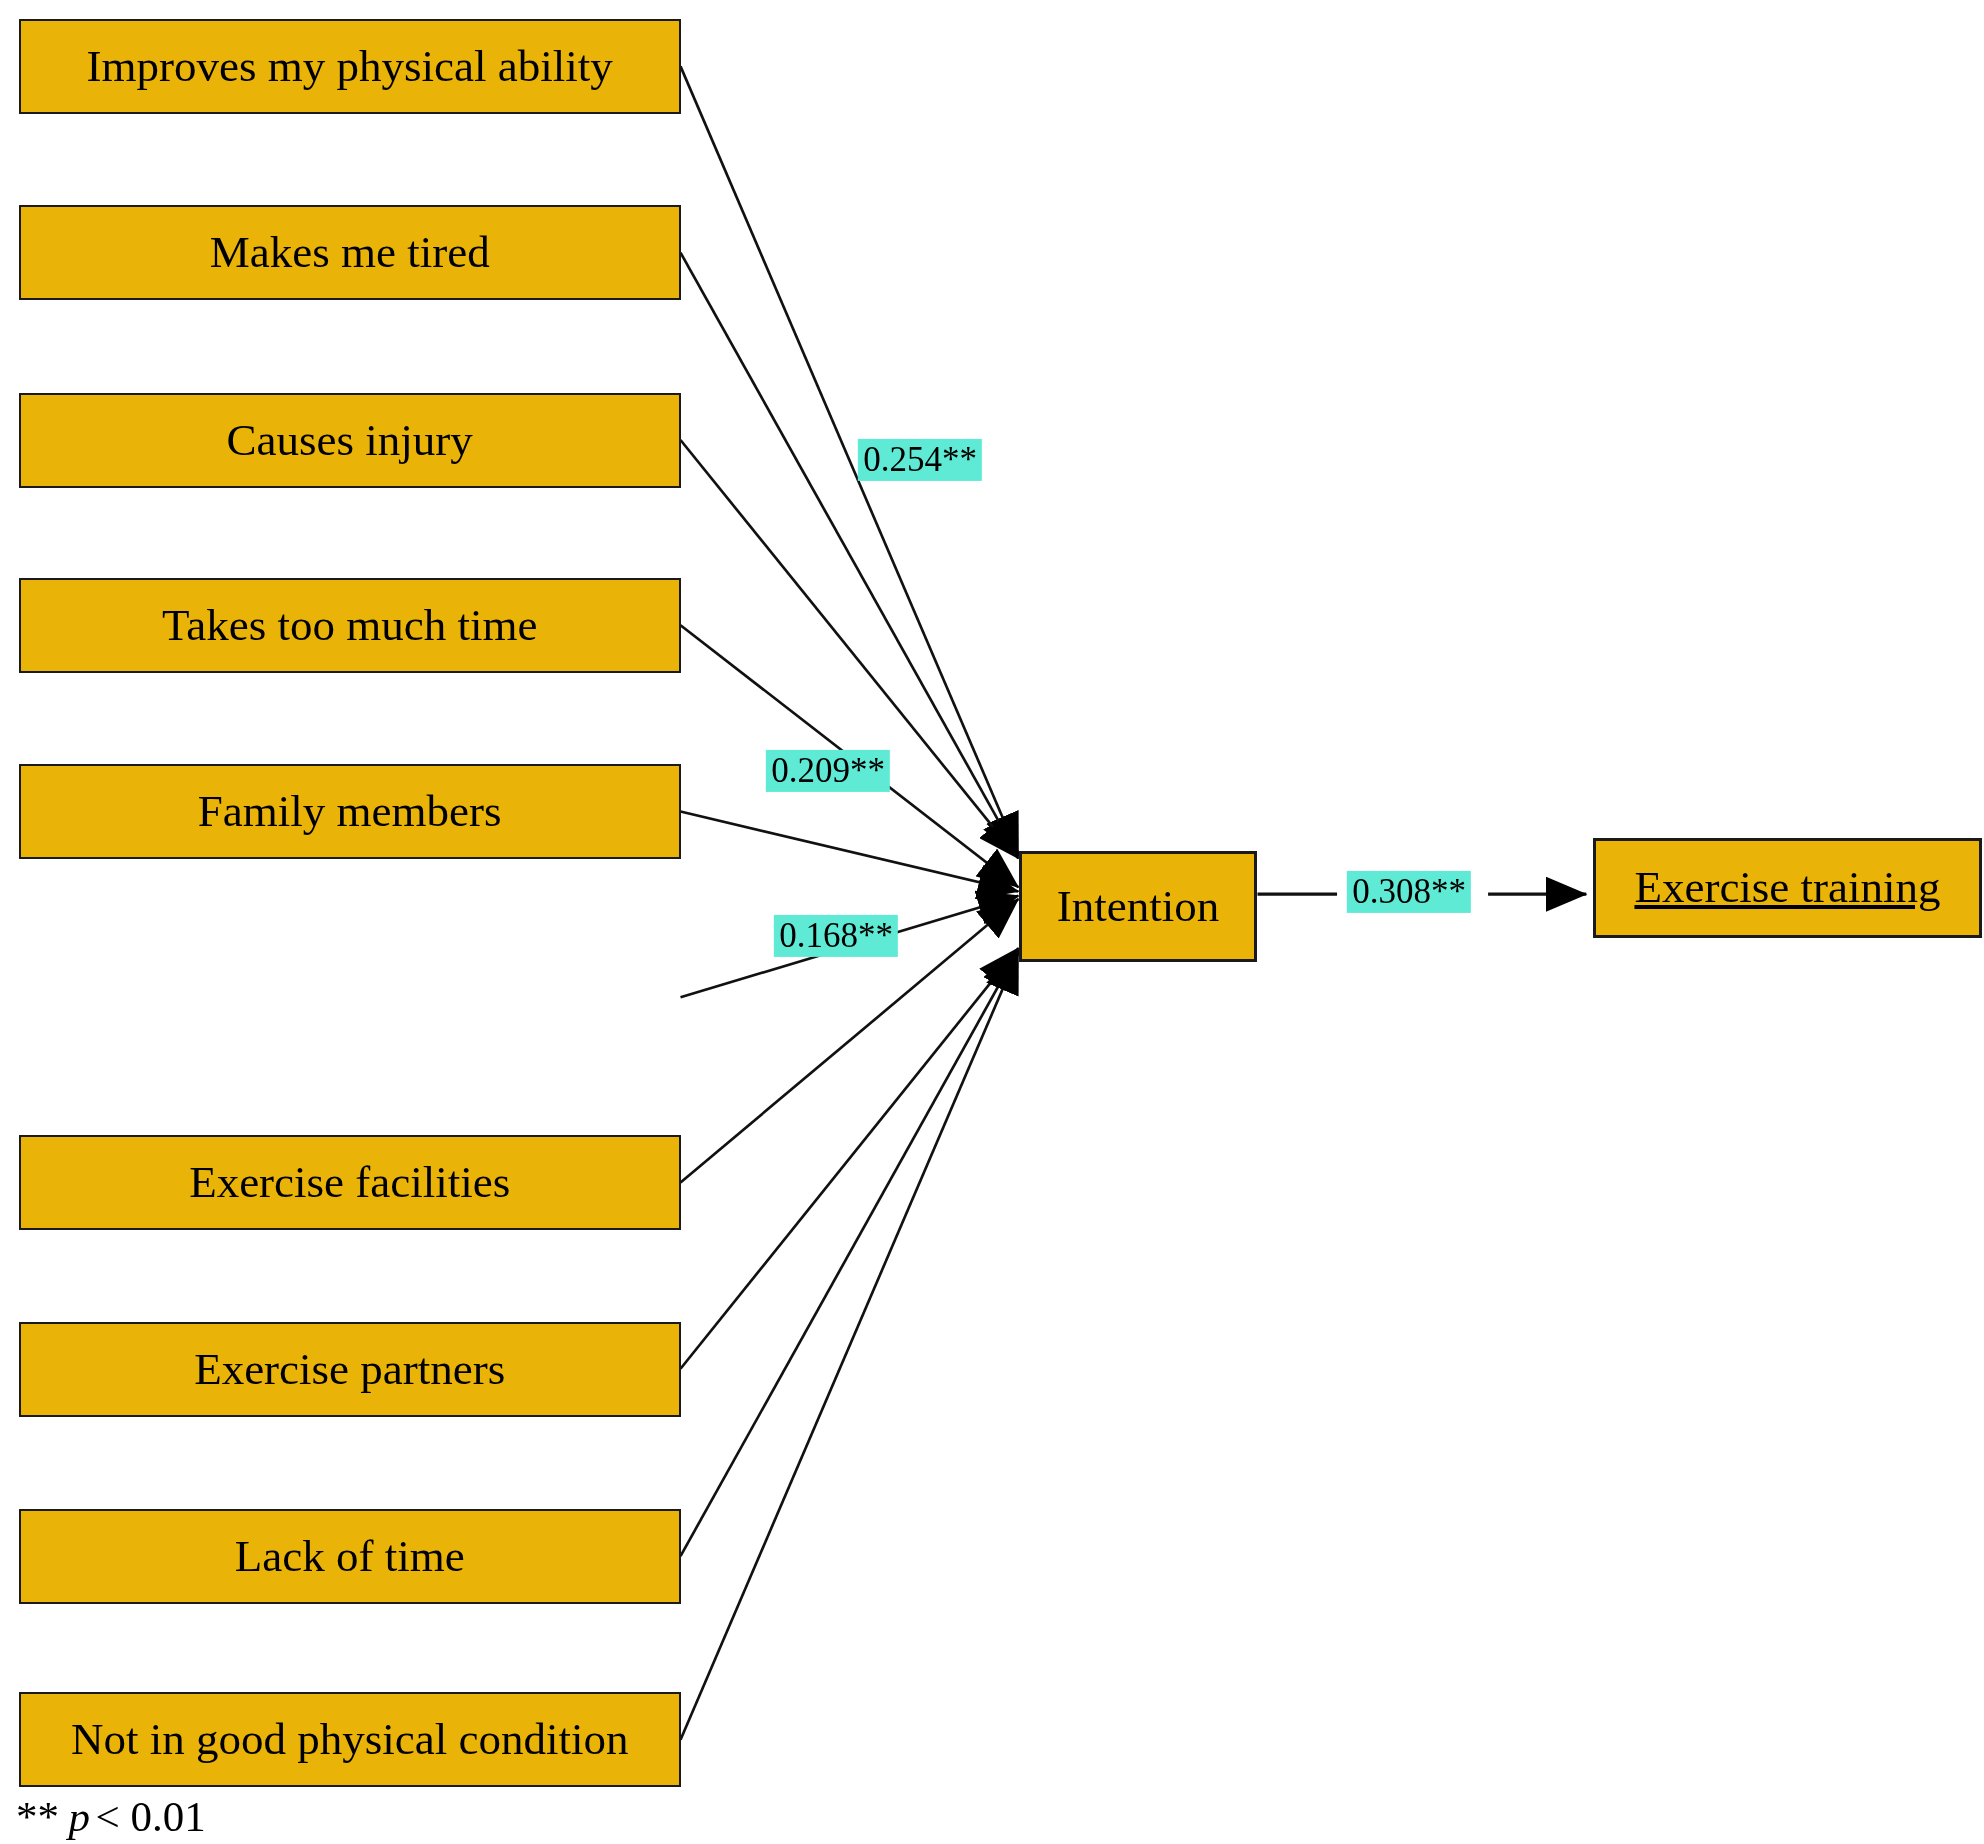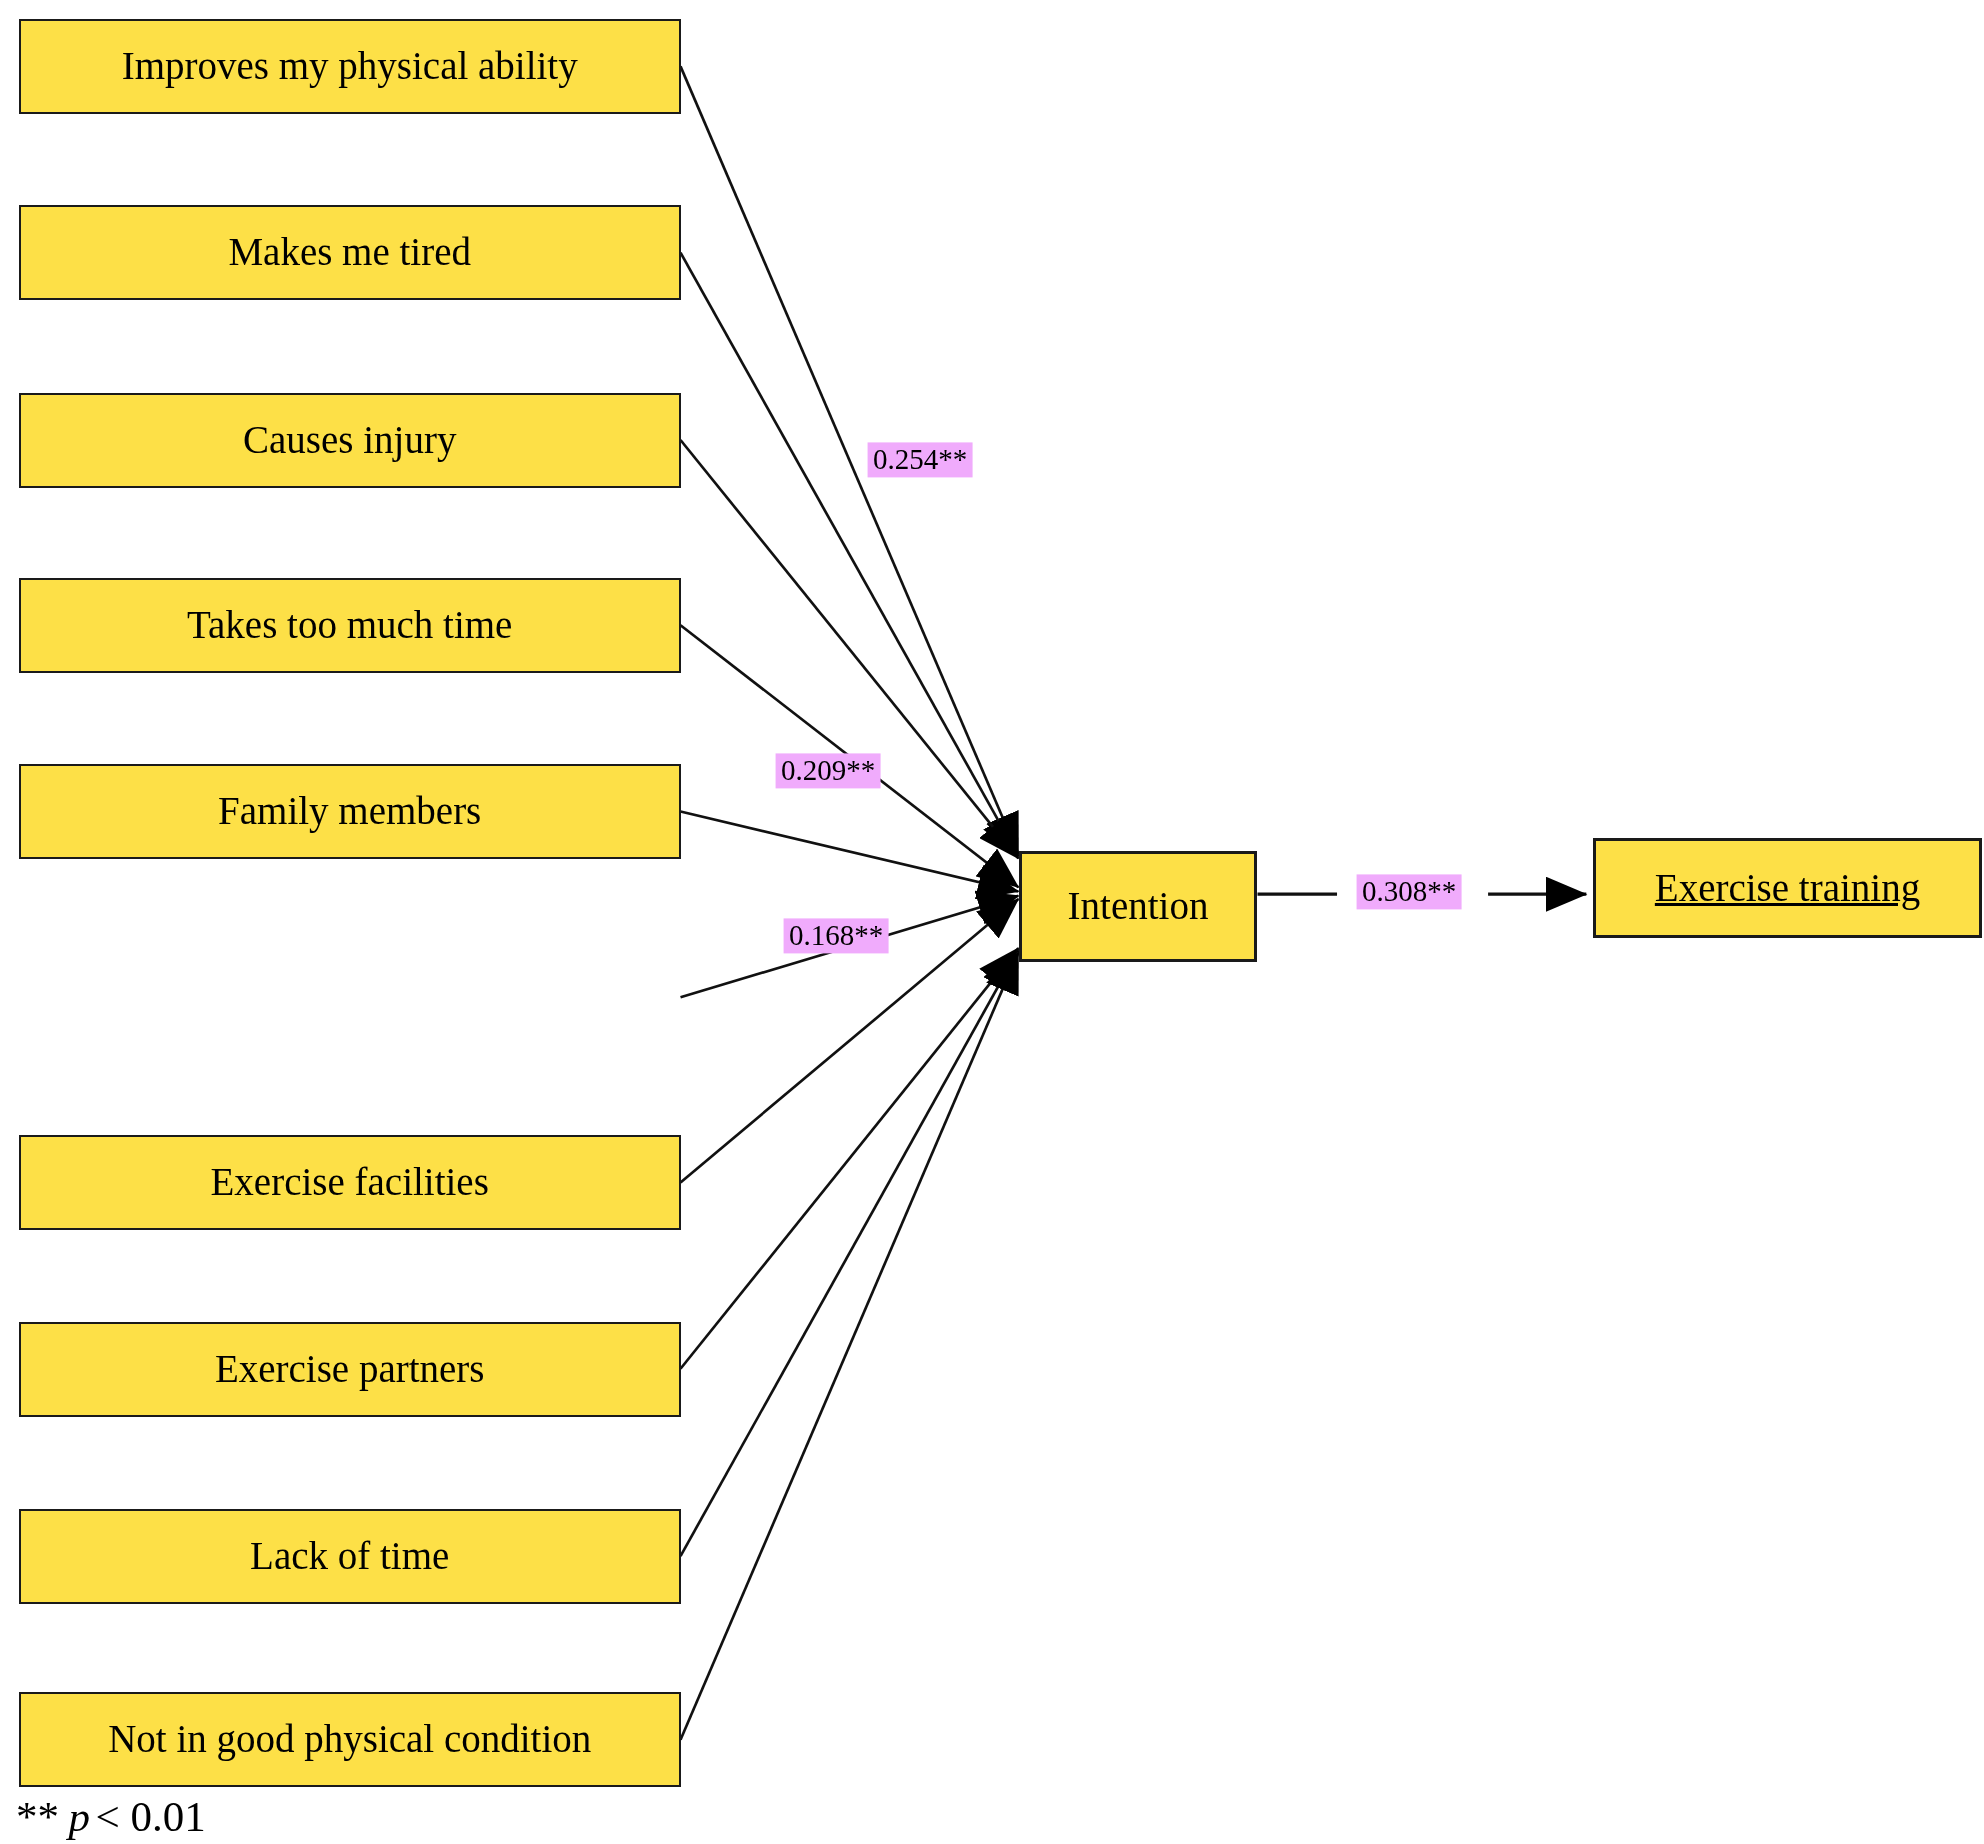--- a/index.html
+++ b/index.html
@@ -21,27 +21,27 @@
     height: 1845px;
   }
   svg.wires {
     position: absolute;
     left: 0; top: 0;
     z-index: 1;
   }
   .box {
     position: absolute;
     box-sizing: border-box;
-    background: #fde047;
+    background: #eab308;
     border: 2.7px solid #1a1a1a;
     display: flex;
     align-items: center;
     justify-content: center;
     text-align: center;
-    font-size: 39px;
+    font-size: 45px;
     line-height: 1.1;
     z-index: 2;
   }
   .pbox {
     left: 18.7px;
     width: 662px;
     height: 95px;
   }
   .mbox {
     left: 1019px;
@@ -54,22 +54,22 @@
     left: 1593px;
     top: 838px;
     width: 389px;
     height: 100px;
     border-width: 3.7px;
     text-decoration: underline;
   }
   .coef {
     position: absolute;
     transform: translate(-50%, -50%);
-    font-size: 29px;
-    background: #f0abfc;
+    font-size: 35px;
+    background: #5eead4;
     padding: 1.1px 5.3px;
     white-space: nowrap;
     z-index: 3;
   }
   .footnote {
     position: absolute;
     left: 16px;
     top: 1792px;
     font-size: 43px;
     white-space: nowrap;

